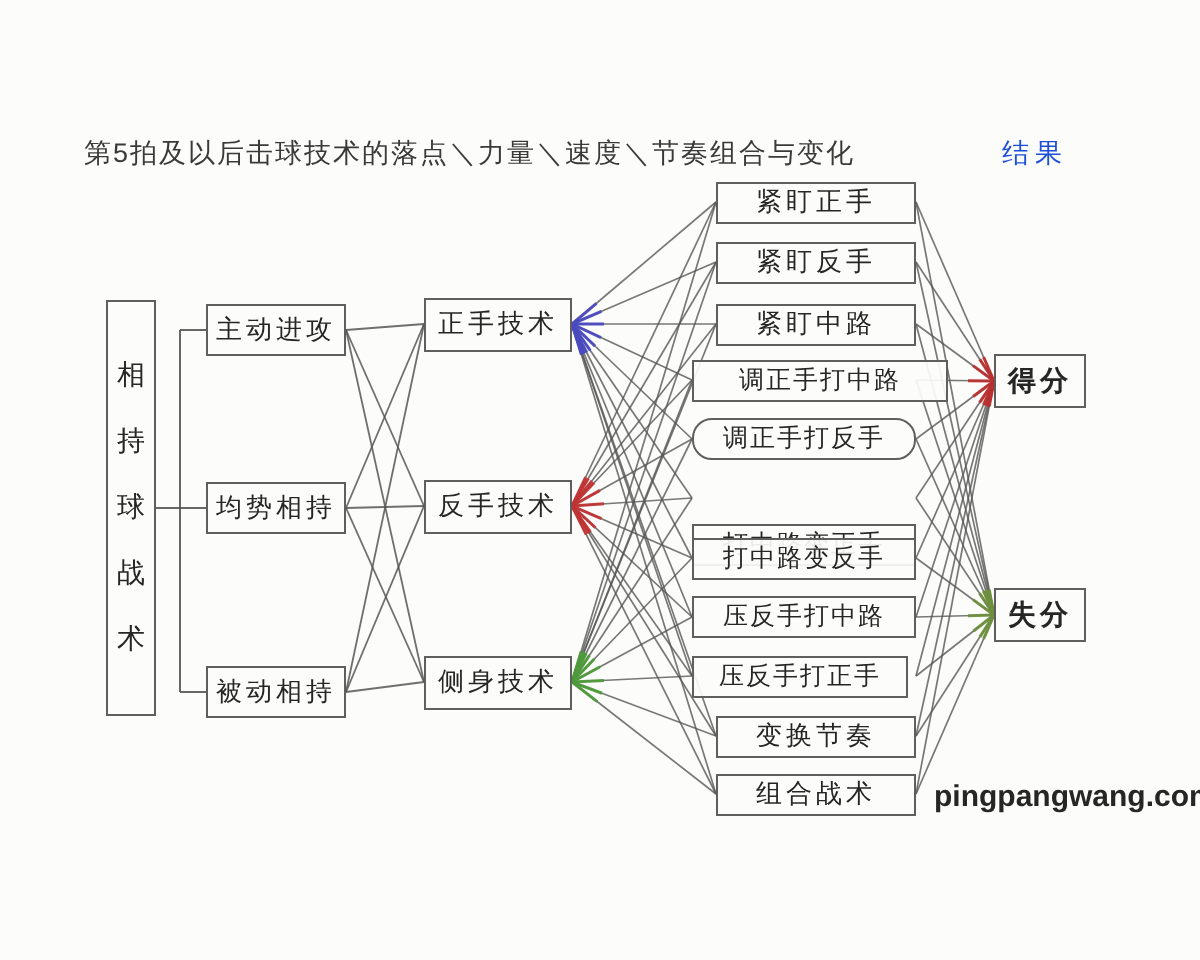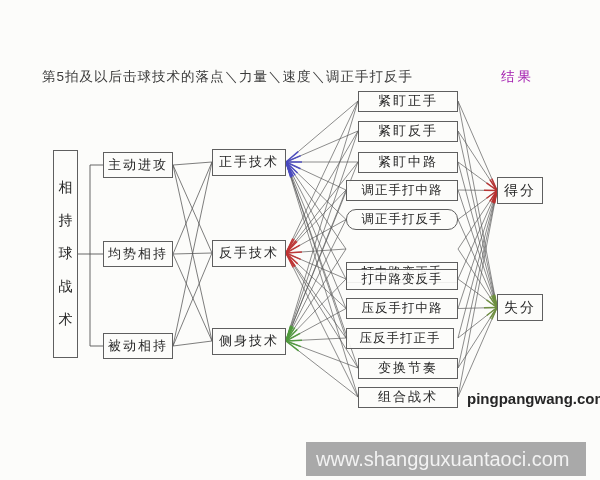--- a/index.html
+++ b/index.html
@@ -12,50 +12,50 @@
   .tg-bar{
     position:absolute;left:10px;top:9px;width:138px;height:28px;
     background:#a8a8a8;color:#ffffff;font-size:17px;letter-spacing:.5px;
     display:flex;align-items:center;padding-left:9px;box-sizing:border-box;
   }
   .diagram-title{
     position:absolute;left:42px;top:68px;font-size:13.5px;color:#3a3a3a;
     letter-spacing:1px;white-space:nowrap;
   }
   .result-label{
-    position:absolute;left:501px;top:68px;font-size:13.5px;color:#a21caf;
+    position:absolute;left:501px;top:68px;font-size:13.5px;color:#1d4ed8;
     letter-spacing:3px;white-space:nowrap;
   }
   svg.edges{position:absolute;left:0;top:0;}
   .node{
     position:absolute;border:1px solid #5f5f5f;box-sizing:border-box;
     background:rgba(252,252,250,.92);color:#262626;
     display:flex;align-items:center;justify-content:center;
     font-size:13px;letter-spacing:2px;white-space:nowrap;
   }
   .node.wide{letter-spacing:1px;font-size:12.5px;}
   .node.root{flex-direction:column;letter-spacing:0;font-size:14px;gap:15px;}
-  .node.outcome{font-size:14px;}
+  .node.outcome{font-size:14px;font-weight:bold;}
   .watermark{
     position:absolute;left:467px;top:390px;font-size:15px;font-weight:bold;
     color:#262626;letter-spacing:0;white-space:nowrap;
   }
   .footer-bar{
     position:absolute;left:306px;top:442px;width:280px;height:34px;
     background:#a9a9a9;color:#f2f2f2;font-size:20px;
     display:flex;align-items:center;padding-left:10px;box-sizing:border-box;
     white-space:nowrap;
   }
 </style>
 </head>
 <body>
 
 <div class="page">
 
-  <div class="diagram-title">第5拍及以后击球技术的落点＼力量＼速度＼调正手打反手</div>
+  <div class="diagram-title">第5拍及以后击球技术的落点＼力量＼速度＼节奏组合与变化</div>
   <div class="result-label">结果</div>
 
   <svg class="edges" id="edges" width="600" height="480">
       <line x1="78" y1="254" x2="90" y2="254" stroke="#565656" stroke-width="1" stroke-opacity="0.9"></line>
       <line x1="90" y1="165" x2="90" y2="346" stroke="#565656" stroke-width="1" stroke-opacity="0.9"></line>
       <line x1="90" y1="165" x2="103" y2="165" stroke="#565656" stroke-width="1" stroke-opacity="0.9"></line>
       <line x1="90" y1="254" x2="103" y2="254" stroke="#565656" stroke-width="1" stroke-opacity="0.9"></line>
       <line x1="90" y1="346" x2="103" y2="346" stroke="#565656" stroke-width="1" stroke-opacity="0.9"></line>
       <line x1="173" y1="165" x2="212" y2="162" stroke="#565656" stroke-width="0.9" stroke-opacity="0.85"></line>
       <line x1="173" y1="165" x2="212" y2="253" stroke="#565656" stroke-width="0.9" stroke-opacity="0.85"></line>
@@ -188,30 +188,27 @@
       </div>
       <div class="node" style="left: 103px; top: 152px; width: 70px; height: 26px;">主动进攻</div>
       <div class="node" style="left: 103px; top: 241px; width: 70px; height: 26px;">均势相持</div>
       <div class="node" style="left: 103px; top: 333px; width: 70px; height: 26px;">被动相持</div>
       <div class="node" style="left: 212px; top: 148.5px; width: 74px; height: 27px;">正手技术</div>
       <div class="node" style="left: 212px; top: 239.5px; width: 74px; height: 27px;">反手技术</div>
       <div class="node" style="left: 212px; top: 327.5px; width: 74px; height: 27px;">侧身技术</div>
       <div class="node" style="left: 358px; top: 90.5px; width: 100px; height: 21px;">紧盯正手</div>
       <div class="node" style="left: 358px; top: 120.5px; width: 100px; height: 21px;">紧盯反手</div>
       <div class="node" style="left: 358px; top: 151.5px; width: 100px; height: 21px;">紧盯中路</div>
-      <div class="node wide" style="left: 346px; top: 179.5px; width: 112px; height: 21px;">调正手打中路</div>
+      <div class="node wide" style="left: 346px; top: 179.5px; width: 128px; height: 21px;">调正手打中路</div>
       <div class="node wide" style="left: 346px; top: 209px; width: 112px; height: 21px; border-radius: 10px;">调正手打反手</div>
       <div class="node wide" style="left: 346px; top: 238.5px; width: 112px; height: 21px; margin-top: 23px;">打中路变正手</div>
       <div class="node wide" style="left: 346px; top: 268.5px; width: 112px; height: 21px;">打中路变反手</div>
       <div class="node wide" style="left: 346px; top: 298px; width: 112px; height: 21px;">压反手打中路</div>
       <div class="node wide" style="left: 346px; top: 327.5px; width: 108px; height: 21px;">压反手打正手</div>
       <div class="node" style="left: 358px; top: 357.5px; width: 100px; height: 21px;">变换节奏</div>
       <div class="node" style="left: 358px; top: 386.5px; width: 100px; height: 21px;">组合战术</div>
       <div class="node outcome" style="left: 497px; top: 177px; width: 46px; height: 27px;">得分</div>
       <div class="node outcome" style="left: 497px; top: 294px; width: 46px; height: 27px;">失分</div>
     </div>
 
   <div class="watermark">pingpangwang.com</div>
 
-  <div class="footer-bar">
-    <span>www.shangguxuantaoci.com</span>
-  </div>
 </div>
 
 </body></html>

